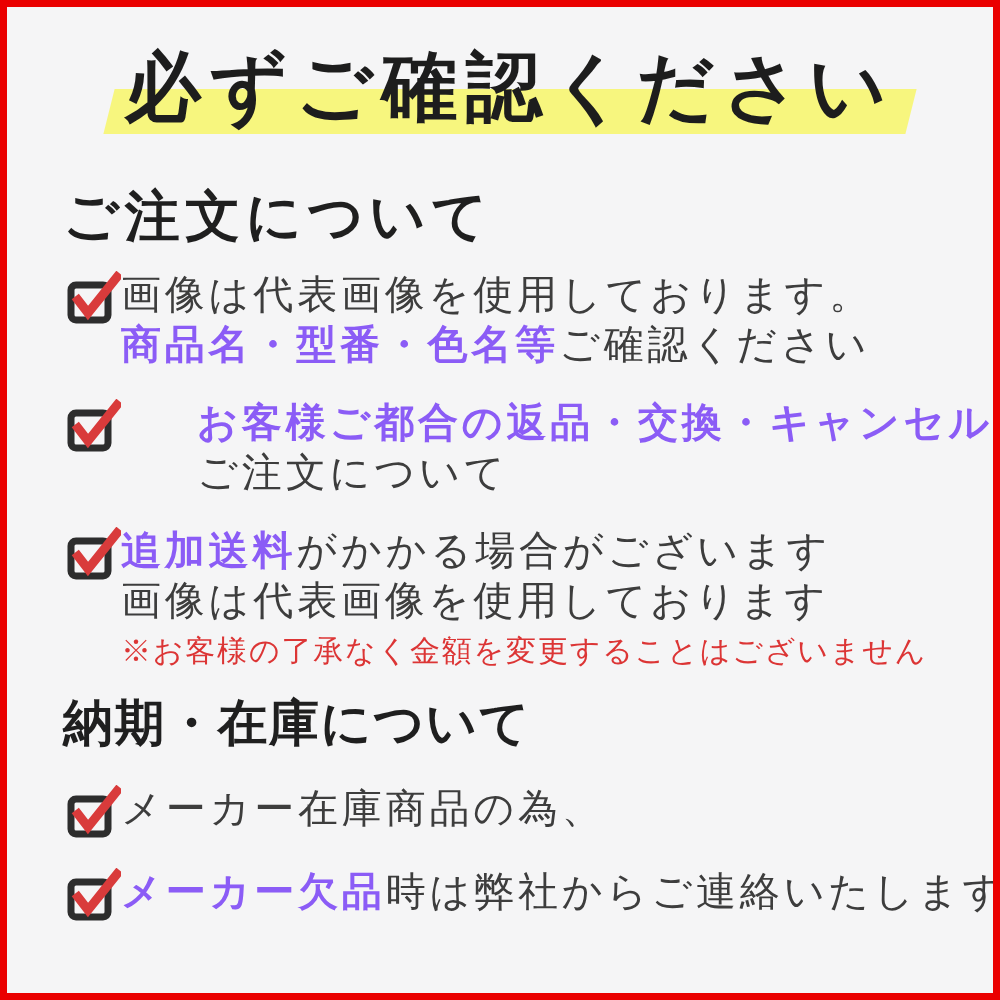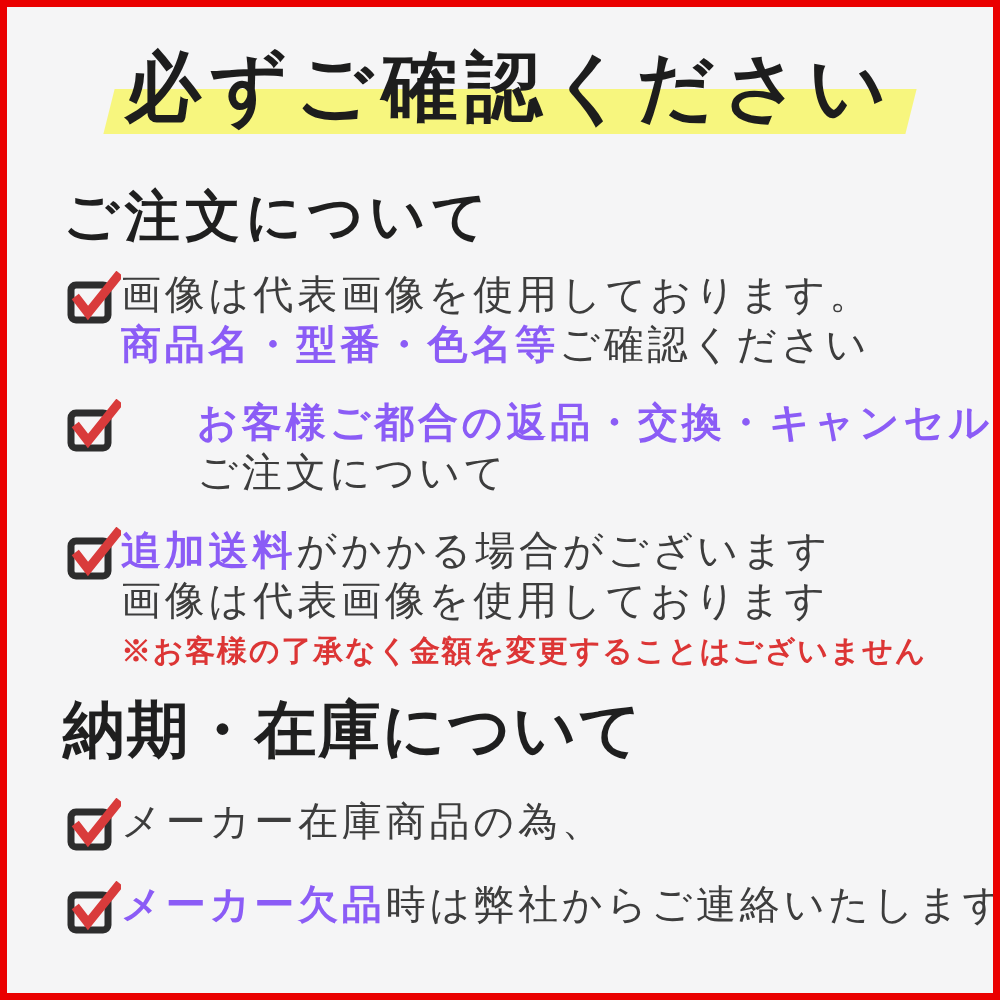--- a/index.html
+++ b/index.html
@@ -43,21 +43,21 @@
 
   
   .section-heading {
     margin-left: 36px;
     font-weight: 700;
     color: #1f1f1f;
     line-height: 1.12;
     white-space: nowrap;
   }
   .section-heading.h-orders  { margin-top: 60px; font-size: 55px; letter-spacing: 0.10em; }
-  .section-heading.h-stock   { margin-top: 24px; font-size: 62px; letter-spacing: 0.03em; }
+  .section-heading.h-stock   { margin-top: 24px; font-size: 50px; letter-spacing: 0.03em; }
 
   
   .item {
     display: flex;
     align-items: flex-start;
     margin-left: 40px;
   }
   .item .checkbox-icon { flex: 0 0 auto; margin-top: 2px; }
   .item .text-col { display: flex; flex-direction: column; }
   .line {
@@ -66,21 +66,21 @@
     letter-spacing: 0.095em;
     color: #3d3d3d;
     white-space: nowrap;
   }
   .red  { color: #8b5cf6; font-weight: 700; }
   .note {
     font-size: 30px;
     line-height: 40px;
     letter-spacing: 0.06em;
     color: #dc3535;
-    font-weight: 700;
+    font-weight: 400;
     margin-top: 6px;
     white-space: nowrap;
   }
 
   .mt-item1 { margin-top: 22px; }
   .mt-item2 { margin-top: 28px; justify-content: space-between; }
   .mt-item3 { margin-top: 28px; }
   .mt-item4 { margin-top: 32px; }
   .mt-item5 { margin-top: 23px; }
 </style>

